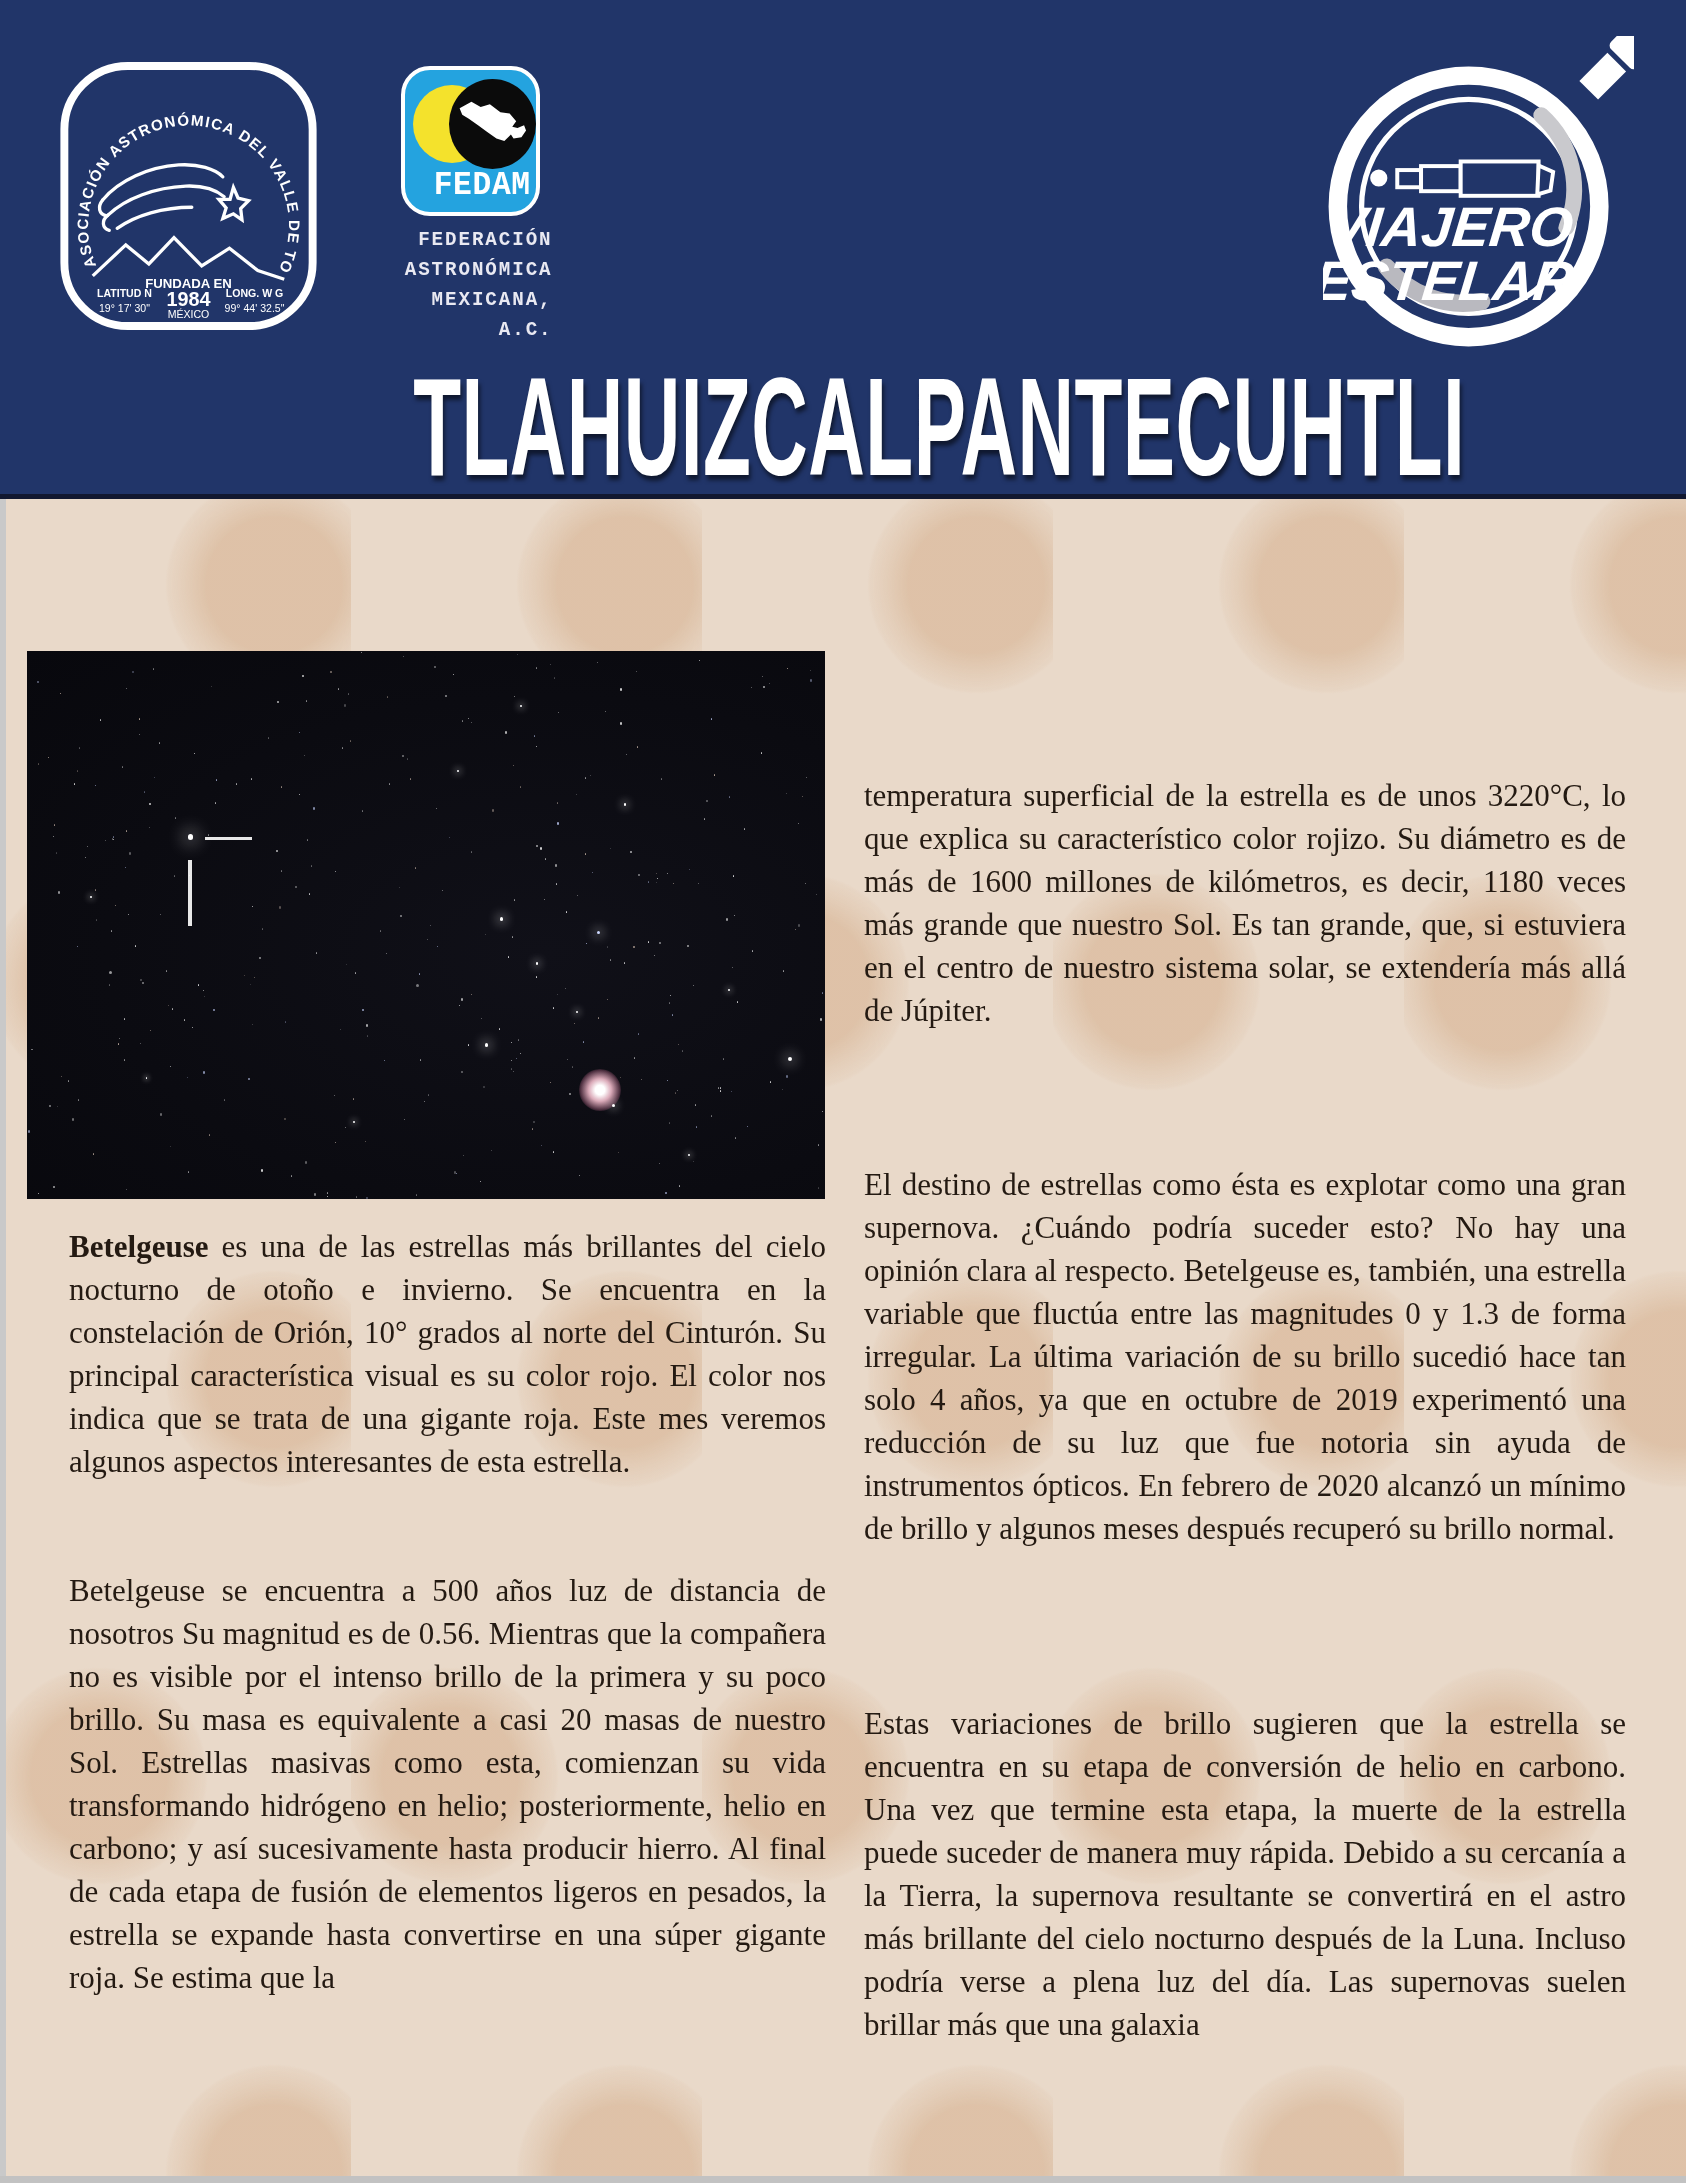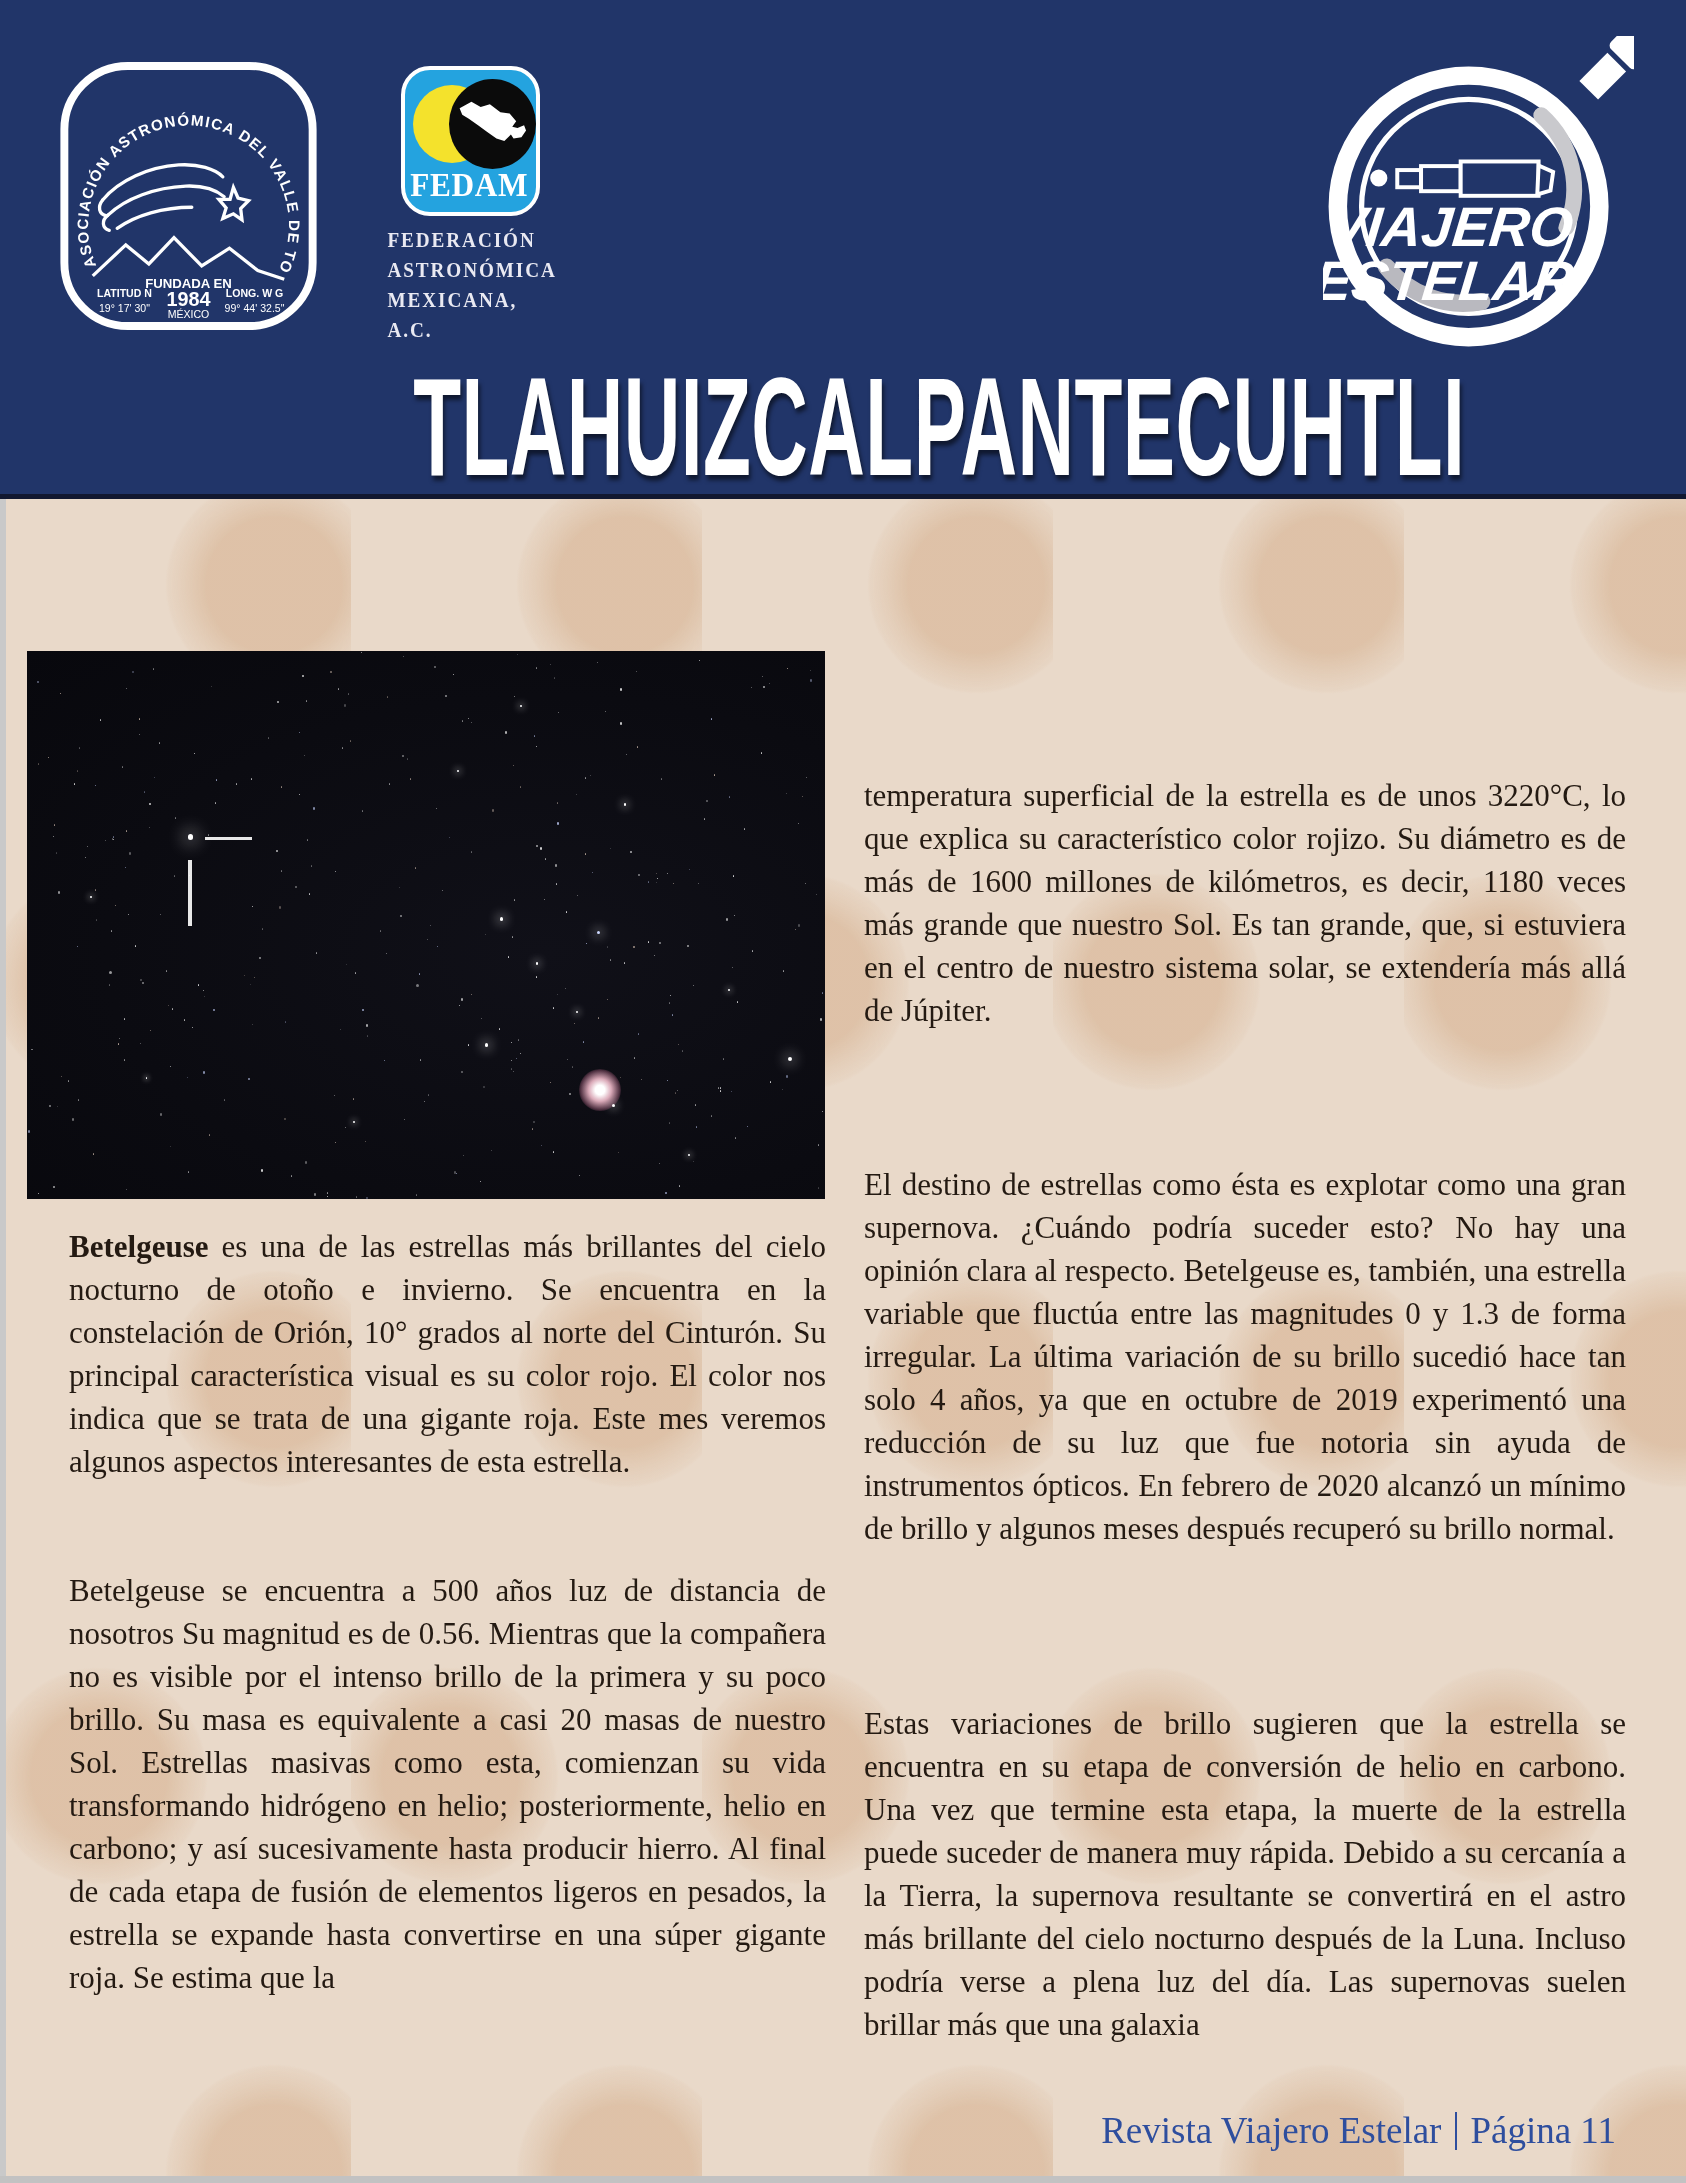--- a/index.html
+++ b/index.html
@@ -13,22 +13,22 @@
     background-size:351px 794px,351px 794px;}
   
   .header{position:absolute;left:0;top:0;width:1687px;height:494px;background:#213569;
           border-bottom:5.3px solid #121830;z-index:5;}
   .page-title{position:absolute;left:0;top:357px;width:100%;text-align:center;color:#fff;}
   .page-title span{display:inline-block;font-family:"Liberation Sans",sans-serif;font-weight:bold;
           font-size:140px;line-height:1;letter-spacing:0.7px;transform:scaleX(.56);transform-origin:center;
           text-shadow:3.3px 4.6px 6px rgba(0,0,0,.55);white-space:nowrap;}
   .logo-svg{position:absolute;}
   
-  .fedam{position:absolute;left:384px;top:66px;width:172px;text-align:left;
-         font-family:Liberation Serif, serif;}
+  .fedam{position:absolute;left:384px;top:66px;width:172px;text-align:right;
+         font-family:Liberation Mono, monospace;}
   .fedam .badge{position:relative;margin:0 auto;width:131px;height:142px;background:#24a3df;
          border:4.6px solid #fff;border-radius:29px;overflow:hidden;}
   .fedam .moon-y{position:absolute;left:8px;top:14.6px;width:78px;height:78px;border-radius:50%;background:#f4e22c;}
   .fedam .moon-b{position:absolute;left:44px;top:9.3px;width:87px;height:90px;border-radius:50%;background:#0b0b0b;}
   .fedam .moon-b svg{position:absolute;left:9.3px;top:20px;}
   .fedam .acronym{position:absolute;left:0;right:0;bottom:8px;color:#fff;font-weight:bold;
          font-size:34px;letter-spacing:0.7px;transform:scaleX(.92);}
   .fedam .caption{margin-top:9.3px;color:#e9e9f2;font-weight:bold;font-size:20px;
          letter-spacing:2px;line-height:30px;transform:scaleX(.96);}
   
@@ -510,20 +510,17 @@
 
   <div class="para colL" style="top:1225px;">
     <b>Betelgeuse</b><span> es una de las estrellas más brillantes del cielo nocturno de otoño e invierno. Se encuentra en la constelación de Orión, 10° grados al norte del Cinturón. Su principal característica visual es su color rojo. El color nos indica que se trata de una gigante roja. Este mes veremos algunos aspectos interesantes de esta estrella.</span>
   </div>
   <div class="para colL" style="top:1569px;">Betelgeuse se encuentra a 500 años luz de distancia de nosotros Su magnitud es de 0.56. Mientras que la compañera no es visible por el intenso brillo de la primera y su poco brillo. Su masa es equivalente a casi 20 masas de nuestro Sol. Estrellas masivas como esta, comienzan su vida transformando hidrógeno en helio; posteriormente, helio en carbono; y así sucesivamente hasta producir hierro. Al final de cada etapa de fusión de elementos ligeros en pesados, la estrella se expande hasta convertirse en una súper gigante roja. Se estima que la</div>
 
   <div class="para colR" style="top:774px;">temperatura superficial de la estrella es de unos 3220°C, lo que explica su característico color rojizo. Su diámetro es de más de 1600 millones de kilómetros, es decir, 1180 veces más grande que nuestro Sol. Es tan grande, que, si estuviera en el centro de nuestro sistema solar, se extendería más allá de Júpiter.</div>
   <div class="para colR" style="top:1163px;">El destino de estrellas como ésta es explotar como una gran supernova. ¿Cuándo podría suceder esto? No hay una opinión clara al respecto. Betelgeuse es, también, una estrella variable que fluctúa entre las magnitudes 0 y 1.3 de forma irregular. La última variación de su brillo sucedió hace tan solo 4 años, ya que en octubre de 2019 experimentó una reducción de su luz que fue notoria sin ayuda de instrumentos ópticos. En febrero de 2020 alcanzó un mínimo de brillo y algunos meses después recuperó su brillo normal.</div>
   <div class="para colR" style="top:1702px;">Estas variaciones de brillo sugieren que la estrella se encuentra en su etapa de conversión de helio en carbono. Una vez que termine esta etapa, la muerte de la estrella puede suceder de manera muy rápida. Debido a su cercanía a la Tierra, la supernova resultante se convertirá en el astro más brillante del cielo nocturno después de la Luna. Incluso podría verse a plena luz del día. Las supernovas suelen brillar más que una galaxia</div>
 
-  <div class="footer">
-    <span>Revista Viajero Estelar</span><span class="bar"></span><span>Página 11</span>
-  </div>
 
   <div class="edge-left"></div>
   <div class="edge-bottom"></div>
 </div>
 
 
 </body></html>

